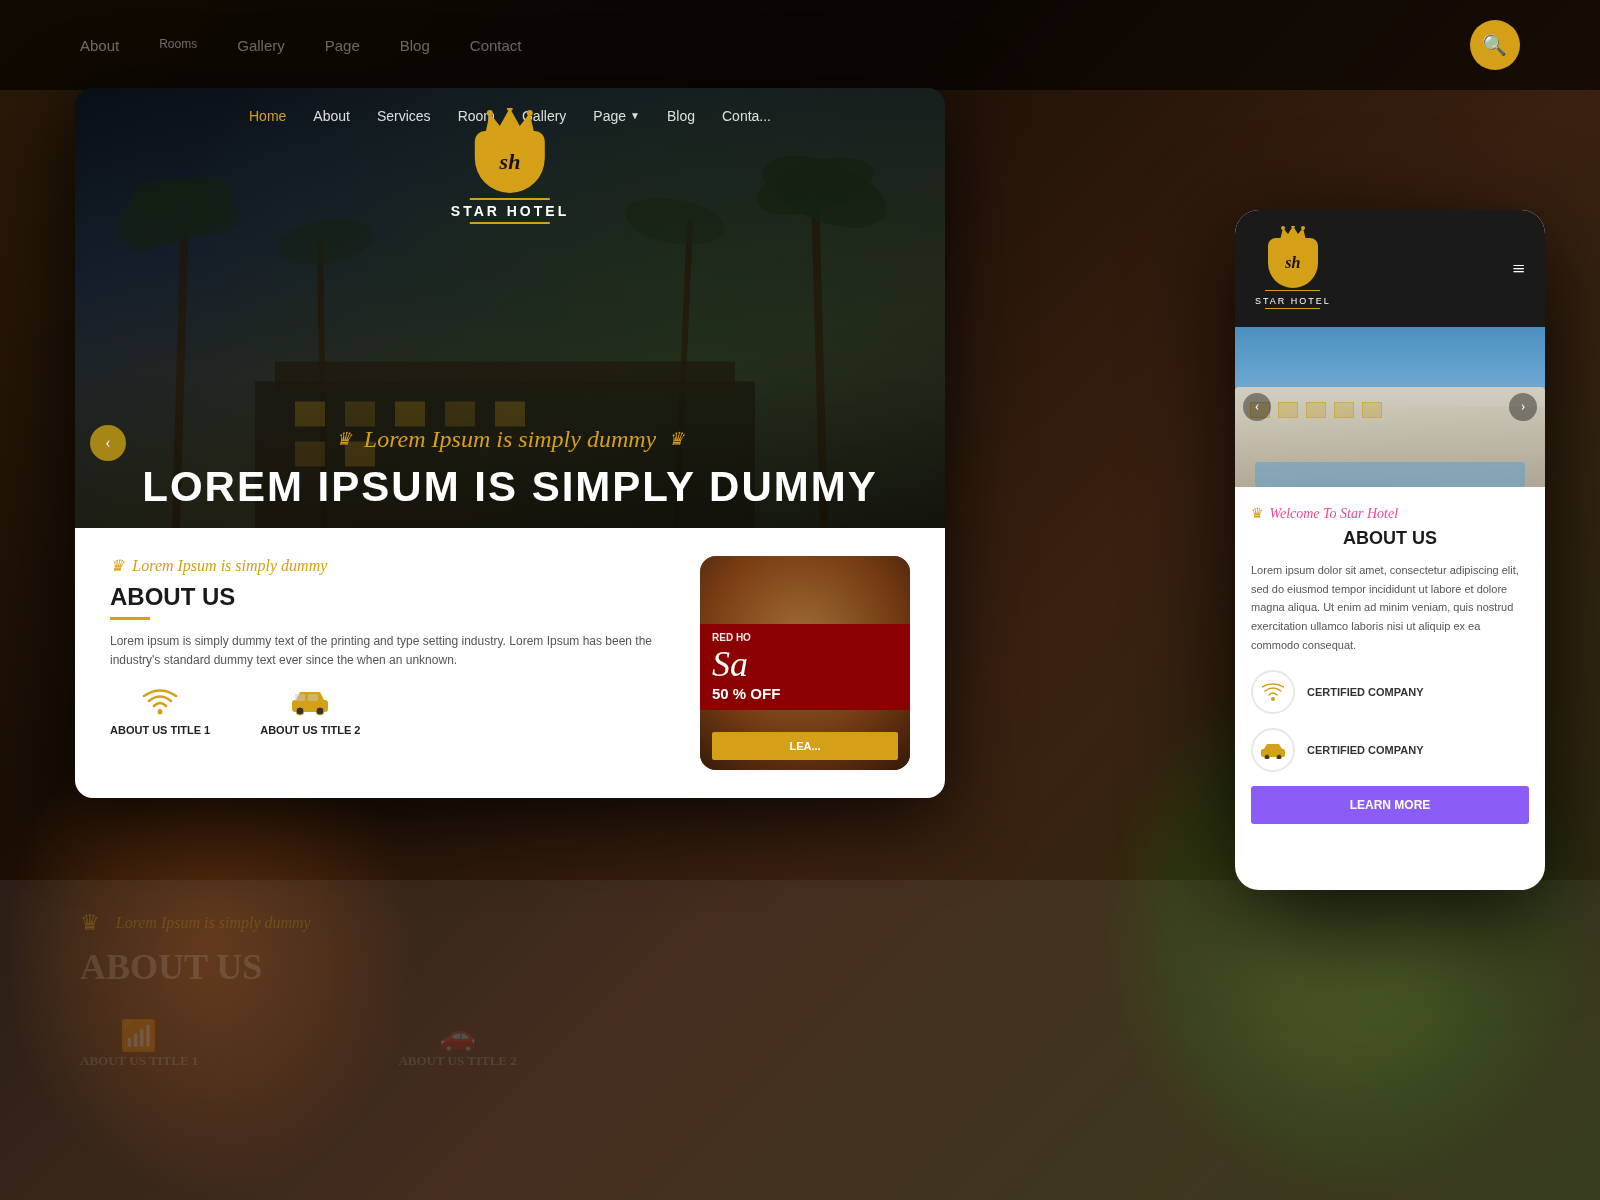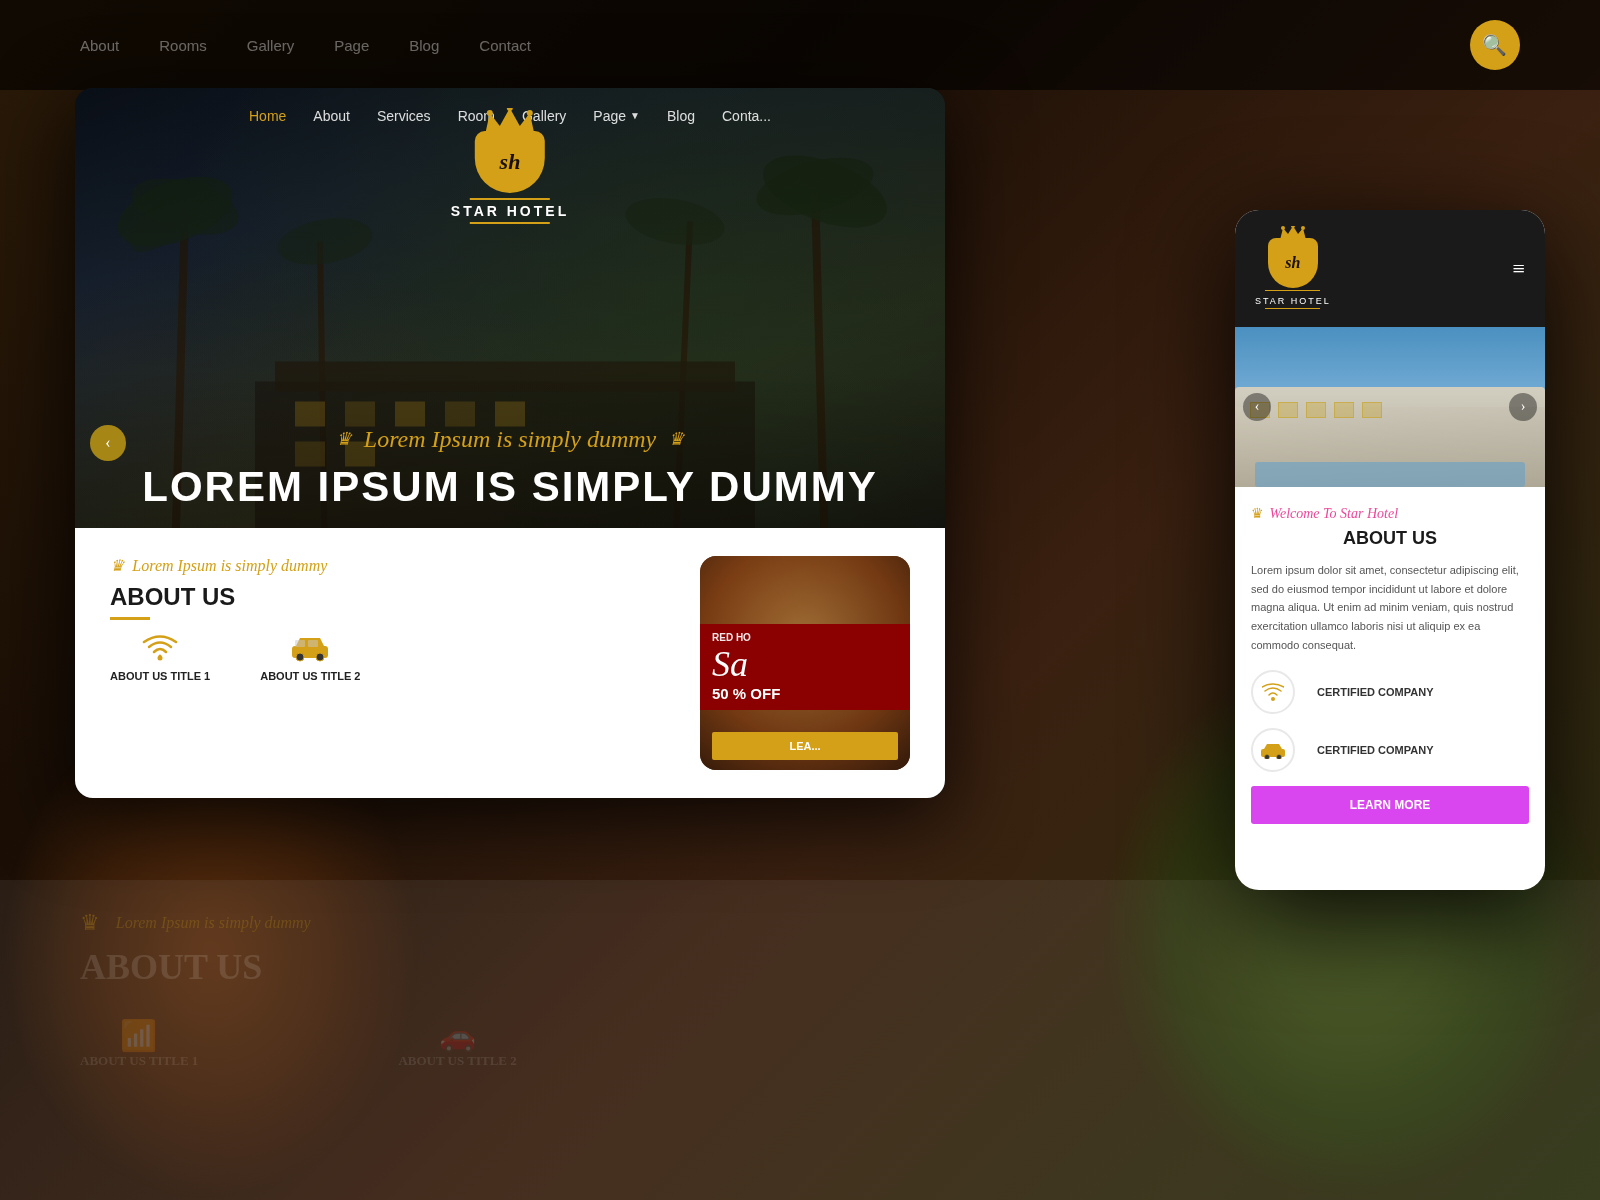--- a/index.html
+++ b/index.html
@@ -540,21 +540,21 @@
     .mobile-about-body {
       font-size: 11px;
       color: #555;
       line-height: 1.7;
       font-family: Arial, sans-serif;
       margin-bottom: 16px;
     }
     .mobile-cert-item {
       display: flex;
       align-items: center;
-      gap: 22px;
+      gap: 12px;
       margin-bottom: 14px;
     }
     .mobile-cert-icon {
       width: 44px;
       height: 44px;
       border: 2px solid #e8e8e8;
       border-radius: 50%;
       display: flex;
       align-items: center;
       justify-content: center;
@@ -563,21 +563,21 @@
       flex-shrink: 0;
     }
     .mobile-cert-label {
       font-size: 11px;
       font-weight: bold;
       color: #333;
       font-family: Arial, sans-serif;
     }
     .mobile-learn-btn {
       width: 100%;
-      background: #d946ef;
+      background: #8b5cf6;
       color: white;
       text-align: center;
       padding: 12px;
       font-size: 12px;
       font-family: Arial, sans-serif;
       font-weight: bold;
       border-radius: 3px;
       margin-top: 10px;
       cursor: pointer;
     }
@@ -586,21 +586,21 @@
 </head>
 <body>
 
 <div class="bg-overlay"></div>
 <div class="bg-food-left"></div>
 <div class="bg-food-right"></div>
 
 <div class="bg-topbar">
   <div class="bg-topbar-nav">
     <span style="color:rgba(255,255,255,0.4);font-size:15px;font-family:Arial">About</span>
-    <span style="color:rgba(255,255,255,0.4);font-size:15px;font-family:Arial">Rooms</span>
+    <span style="color:rgba(255,255,255,0.4);font-size:12px;font-family:Arial">Rooms</span>
     <span style="color:rgba(255,255,255,0.4);font-size:15px;font-family:Arial">Gallery</span>
     <span style="color:rgba(255,255,255,0.4);font-size:15px;font-family:Arial">Page</span>
     <span style="color:rgba(255,255,255,0.4);font-size:15px;font-family:Arial">Blog</span>
     <span style="color:rgba(255,255,255,0.4);font-size:15px;font-family:Arial">Contact</span>
   </div>
   <div class="bg-search-circle">🔍</div>
 </div>
 
 <div class="bg-bottom-section">
   <div style="display:flex;align-items:center;gap:8px;margin-bottom:8px">
@@ -703,20 +703,21 @@
   <div class="carousel-arrow left">‹</div>
 
   <div class="desktop-about">
     <div class="about-text-col">
       <div class="about-script-line">
         <span style="font-size:16px">♛</span>
         <span style="font-family:Georgia,serif">Lorem Ipsum is simply dummy</span>
       </div>
       <div class="about-heading">ABOUT US</div>
       <div class="about-underline"></div>
+      <div class="about-body">Lorem ipsum is simply dummy text of the printing and type setting industry. Lorem Ipsum has been the industry's standard dummy text ever since the when an unknown.</div>
       <div class="about-icons-row">
         <div class="about-icon-item">
 
           <svg width="36" height="30" viewBox="0 0 36 30">
             <path d="M18 24 L18 24" stroke="#d4a017" stroke-width="3" stroke-linecap="round"></path>
             <circle cx="18" cy="26" r="2.5" fill="#d4a017"></circle>
             <path d="M12 20 Q18 14 24 20" stroke="#d4a017" stroke-width="2.5" fill="none" stroke-linecap="round"></path>
             <path d="M7 15 Q18 6 29 15" stroke="#d4a017" stroke-width="2.5" fill="none" stroke-linecap="round"></path>
             <path d="M2 10 Q18 -1 34 10" stroke="#d4a017" stroke-width="2.5" fill="none" stroke-linecap="round"></path>
           </svg>

